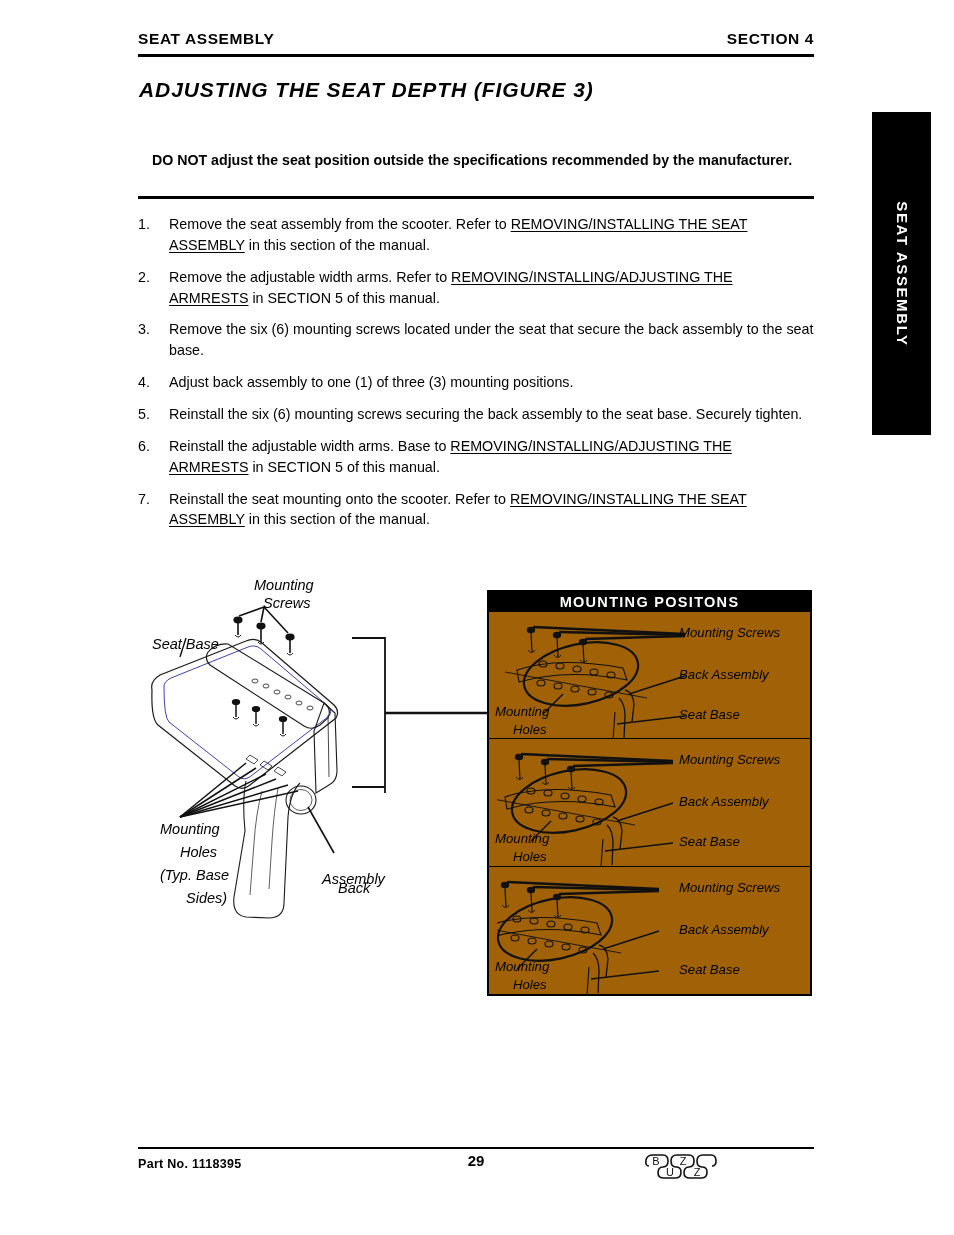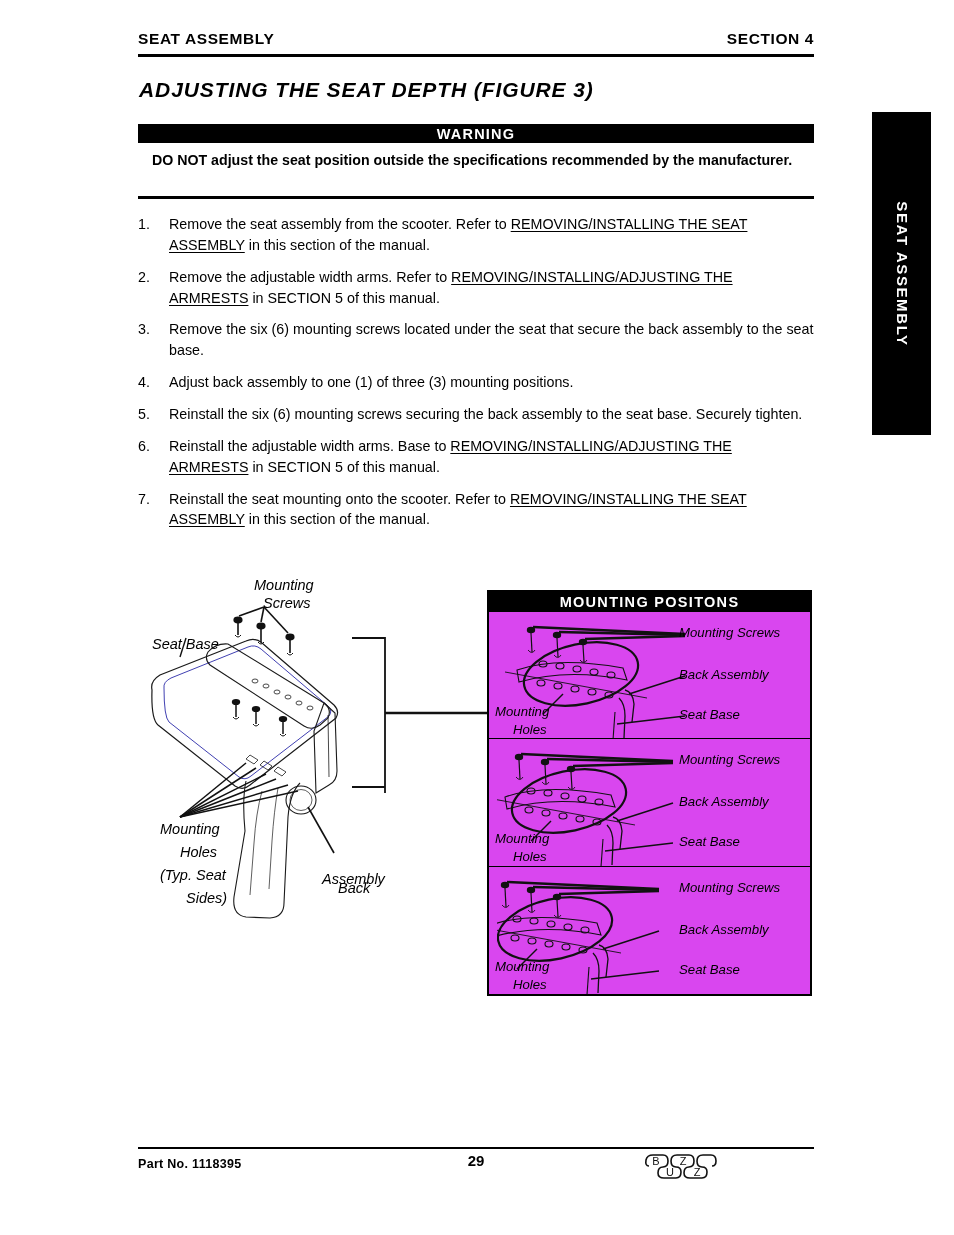--- a/index.html
+++ b/index.html
@@ -169,21 +169,21 @@
 
   
   .mp-box {
     position: absolute;
     left: 349px;
     top: 5px;
     width: 325px;
     height: 406px;
     border: 2.5px solid #000;
     box-sizing: border-box;
-    background: #d946ef;
+    background: #a16207;
   }
   .mp-title {
     height: 20px;
     background: #000;
     color: #fff;
     font-size: 14.5px;
     font-weight: bold;
     letter-spacing: 1.3px;
     display: flex;
     align-items: center;
@@ -266,23 +266,20 @@
 <div class="page">
 
   <div class="header-row">
     <div class="header-left">SEAT ASSEMBLY</div>
     <div class="header-right">SECTION 4</div>
   </div>
   <div class="header-rule"></div>
 
   <div class="main-heading">ADJUSTING THE SEAT DEPTH (FIGURE 3)</div>
 
-  <div class="warning-bar">
-    <span>WARNING</span>
-  </div>
   <div class="warning-body">
     <strong>DO NOT</strong><span> adjust the seat position outside the specifications recommended by the manufacturer.</span>
   </div>
   <div class="warning-rule"></div>
 
   <div class="steps" id="steps-container">
       <div class="step">
         <div class="step-num">1.</div>
         <div class="step-text"><span>Remove the seat assembly from the scooter. Refer to </span><u>REMOVING/INSTALLING THE SEAT ASSEMBLY</u><span> in this section of the manual.</span></div>
       </div>
@@ -410,21 +407,21 @@
         <path d="M 247 128 L 352 128" stroke="#111" stroke-width="2.6" fill="none"></path>
       </svg>
 
       <div class="diag-label" style="left: 14px; top: 50px;">Seat Base</div>
 
       <div class="diag-label center" style="left: 116px; top: -9px;">Mounting</div>
       <div class="diag-label center" style="left: 125px; top: 9px;">Screws</div>
 
       <div class="diag-label" style="left: 22px; top: 235px;">Mounting</div>
       <div class="diag-label" style="left: 42px; top: 258px;">Holes</div>
-      <div class="diag-label" style="left: 22px; top: 281px;">(Typ. Seat</div>
+      <div class="diag-label" style="left: 22px; top: 281px;">(Typ. Base</div>
       <div class="diag-label" style="left: 48px; top: 304px;">Sides)</div>
 
       <div class="diag-label" style="left: 200px; top: 262px; margin-top: 32px;">Back</div>
       <div class="diag-label" style="left: 184px; top: 285px;">Assembly</div>
     </div>
 
     <div class="mp-box">
       <div class="mp-title">
         <span>MOUNTING POSITONS</span>
       </div>

